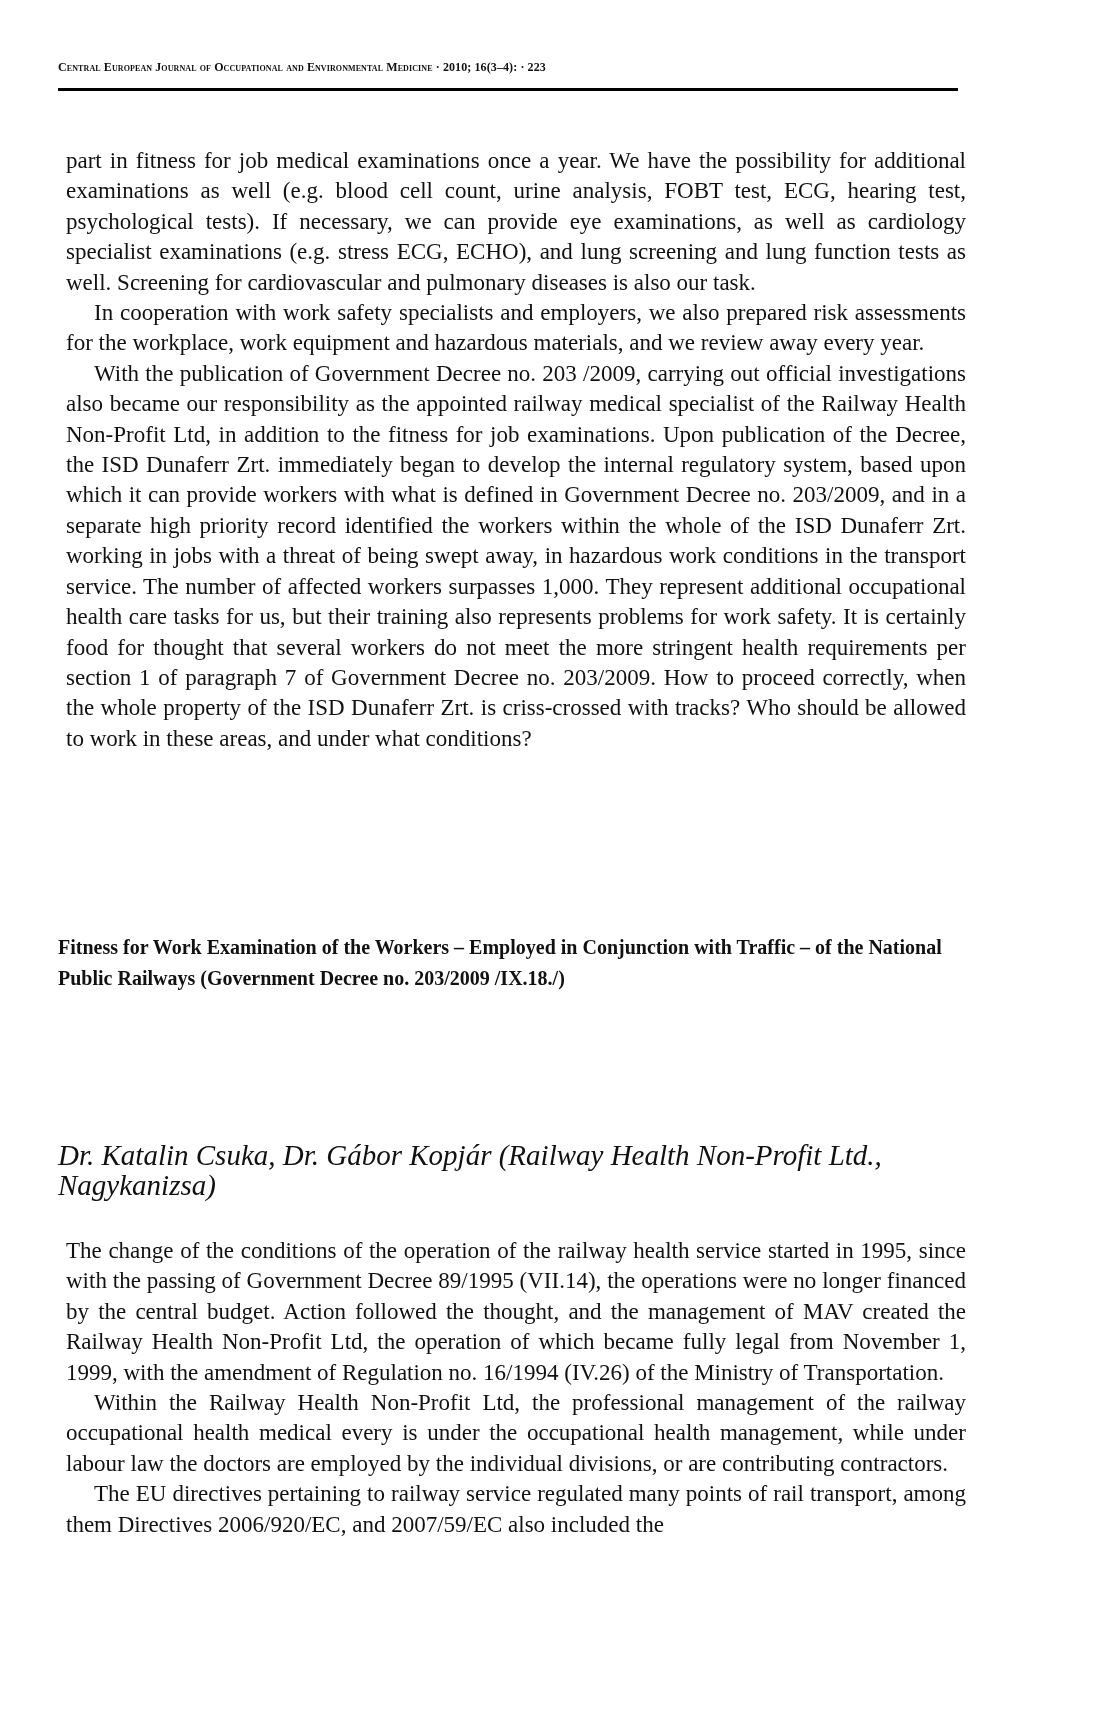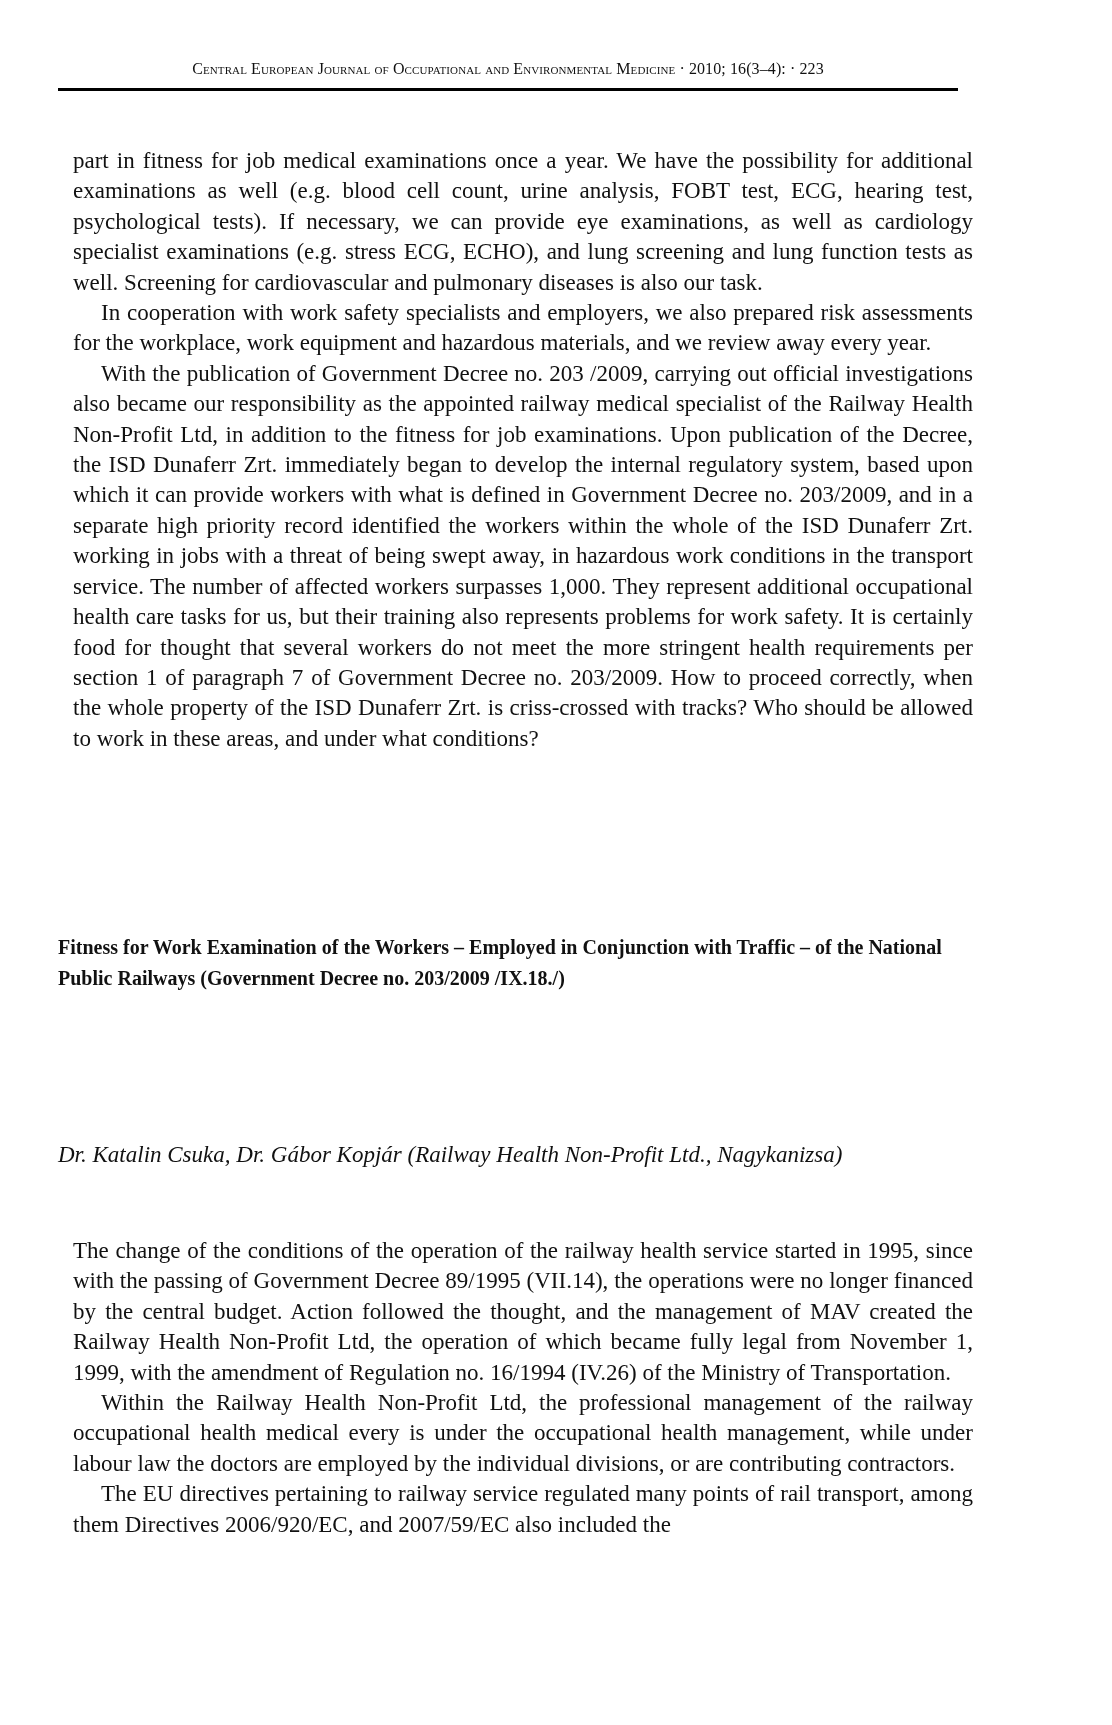--- a/index.html
+++ b/index.html
@@ -1,40 +1,40 @@
 <!DOCTYPE html>
 <html><head>
 <meta charset="utf-8">
 <style>
   html, body { margin: 0; padding: 0; background: #ffffff; }
   body { width: 1112px; height: 1725px; position: relative; overflow: hidden; color: #111; }
   .page { position: absolute; left: 58px; top: 0; width: 900px; }
   .running-head {
     position: absolute; top: 60px; left: 0; width: 900px;
-    font-family: "Liberation Serif", serif; font-size: 16px; text-align: center;
-    letter-spacing: 0.1px; white-space: nowrap;
+    font-family: "Liberation Serif", serif; font-size: 12px; text-align: left;
+    letter-spacing: 0.1px; white-space: nowrap; font-weight: bold;
   }
   .running-head .sc { font-variant: small-caps; }
   .rule { position: absolute; top: 88px; left: 0; width: 900px; height: 3px; background: #000; }
   .body-text {
-    position: absolute; left: 15px; width: 900px;
+    position: absolute; left: 8px; width: 900px;
     font-family: "Liberation Serif", serif; font-size: 23px; line-height: 30.4px;
     text-align: justify; margin: 0;
   }
   .body-text p { margin: 0; text-indent: 0; }
   .body-text p.indent { text-indent: 28px; }
   #sec1 { top: 146px; }
   .article-title {
     position: absolute; top: 932px; left: 0; width: 900px;
     font-family: "Liberation Serif", serif; font-weight: bold; font-size: 20px; line-height: 31px;
     margin: 0;
   }
   .authors {
     position: absolute; top: 1140px; left: 0; width: 900px;
-    font-family: "Liberation Serif", serif; font-style: italic; font-size: 23px; line-height: 30px;
+    font-family: "Liberation Serif", serif; font-style: italic; font-size: 29px; line-height: 30px;
     margin: 0;
   }
   #sec2 { top: 1236px; }
 </style>
 </head>
 <body>
 
 <div class="page">
   <div class="running-head">
     <span class="sc">Central European Journal of Occupational and Environmental Medicine</span>

